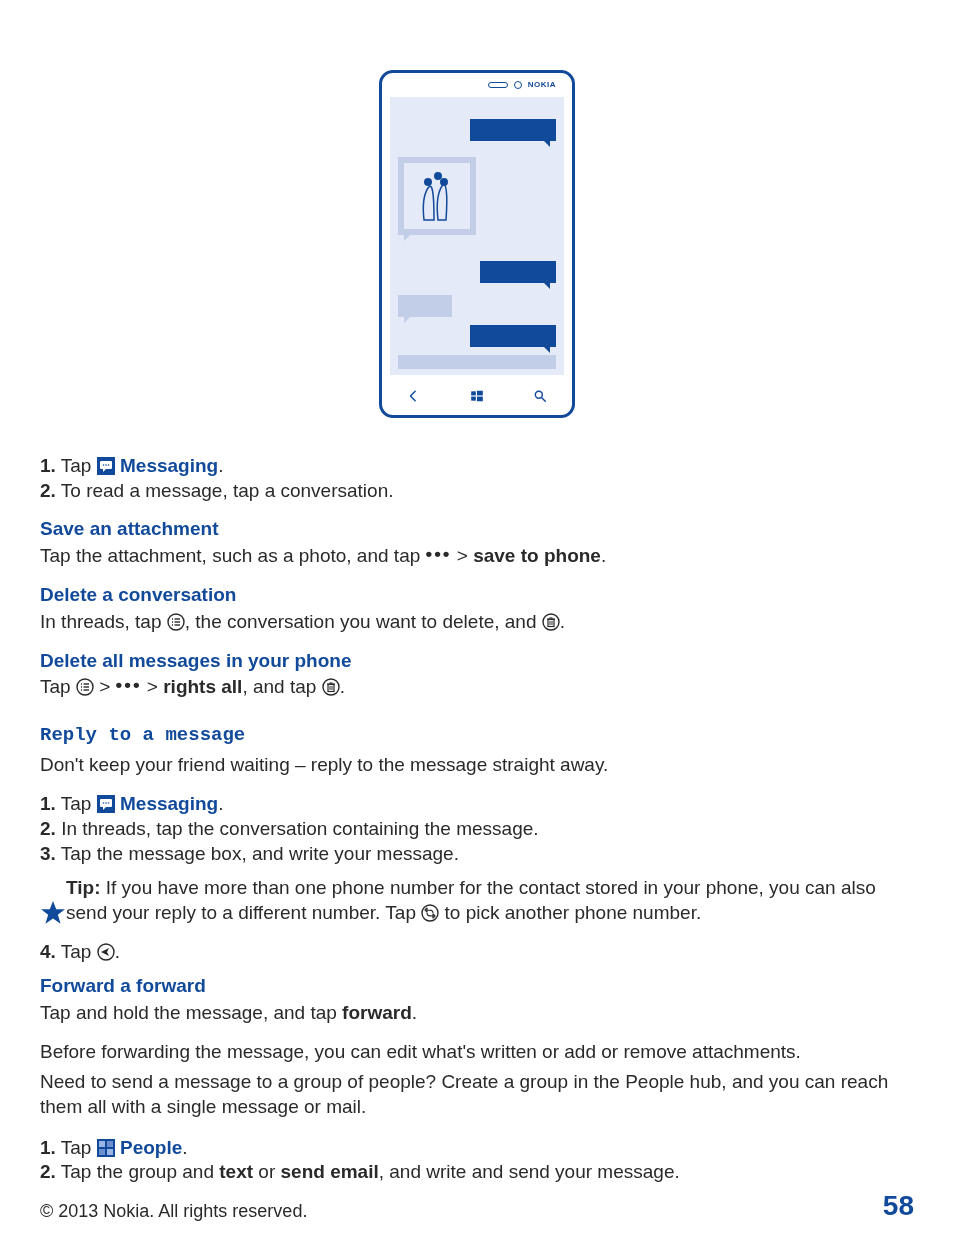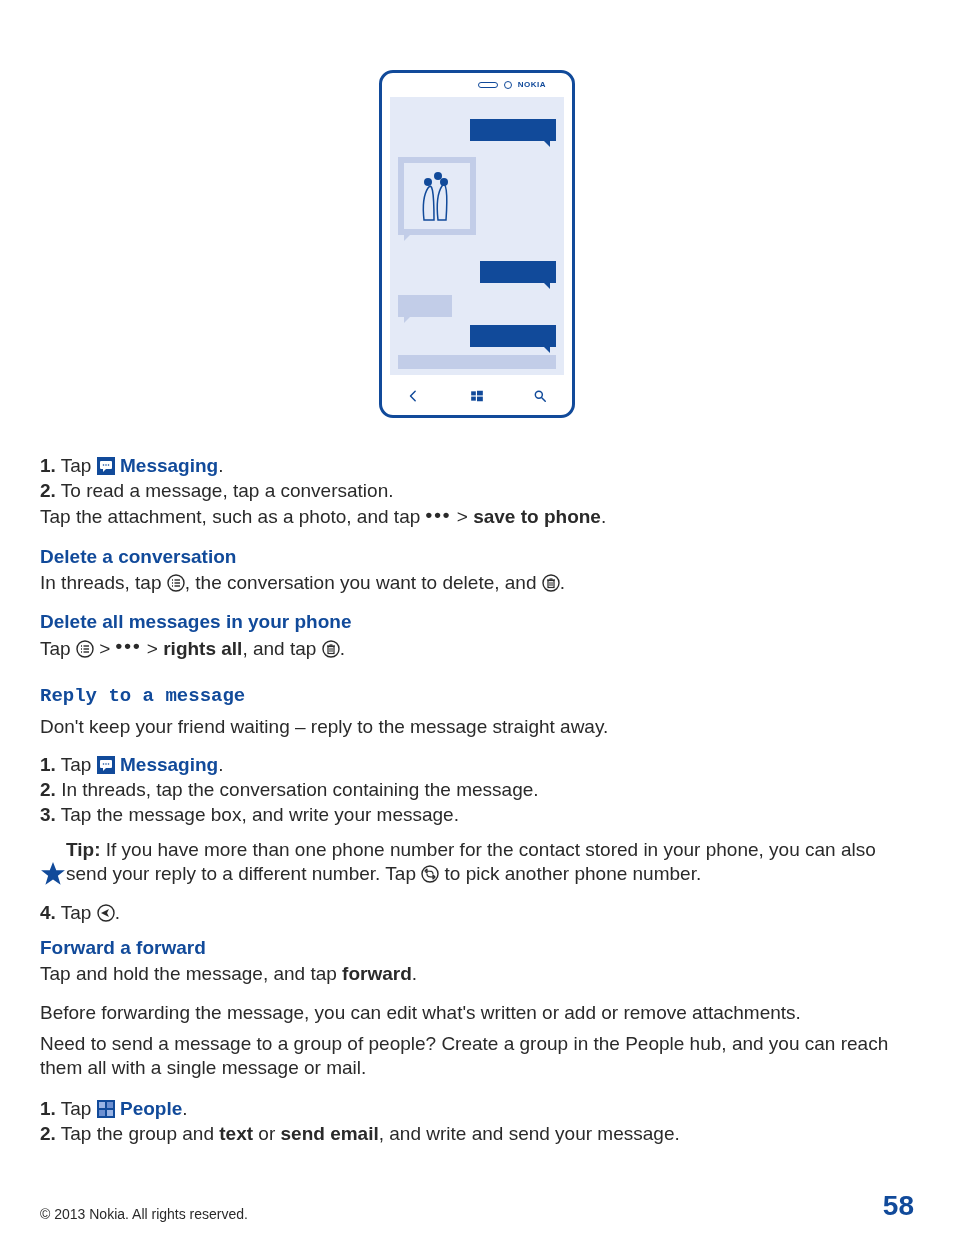--- a/index.html
+++ b/index.html
@@ -28,21 +28,21 @@
     border: 3px solid #114a9a;
     border-radius: 14px;
     position: relative;
   }
   .phone .top-bar {
     position: absolute;
     top: 7px; left: 0; right: 0;
     display: flex;
     justify-content: flex-end;
     align-items: center;
-    padding-right: 26px;
+    padding-right: 16px;
     gap: 6px;
   }
   .phone .top-bar .speaker {
     width: 20px; height: 6px; border: 1.5px solid #114a9a; border-radius: 4px;
   }
   .phone .top-bar .cam {
     width: 8px; height: 8px; border: 1.5px solid #114a9a; border-radius: 50%;
   }
   .phone .top-bar .brand {
     font-size: 8px; font-weight: 700; color: #114a9a; letter-spacing: 0.5px;
@@ -115,21 +115,21 @@
 
   .footer {
     position: absolute;
     bottom: 36px;
     left: 0; right: 0;
     display: flex;
     justify-content: space-between;
     align-items: flex-end;
     border-top: none;
   }
-  .footer .copy { font-size: 14px; color: #2a2a2a; }
+  .footer .copy { font-size: 18px; color: #2a2a2a; }
   .footer .page-num { font-size: 28px; font-weight: 700; color: #114a9a; }
 </style>
 </head>
 <body>
 
 <div class="page">
 
   <div class="phone-block">
     <div class="phone">
       <div class="top-bar">
@@ -192,20 +192,21 @@
             <circle cx="6.5" cy="8" r="0.8" fill="#114a9a"></circle>
             <circle cx="9" cy="8" r="0.8" fill="#114a9a"></circle>
             <circle cx="11.5" cy="8" r="0.8" fill="#114a9a"></circle>
           </svg>
         </span> <span class="link-blue">Messaging</span><span>.</span>
     </div>
     <div>
       <span class="step-num">2.</span><span> To read a message, tap a conversation.</span>
     </div>
 
+    <div class="section-head">Save an attachment</div>
     <div class="para">
       <span>Tap the attachment, such as a photo, and tap </span><span class="dots">•••</span><span> &gt; </span><span class="bold">save to phone</span><span>.</span>
     </div>
 
     <div class="section-head">Delete a conversation</div>
     <div class="para">
       <span>In threads, tap </span><span class="inline-icon">
           <svg viewBox="0 0 18 18">
             <circle cx="9" cy="9" r="8" fill="none" stroke="#2a2a2a" stroke-width="1.4"></circle>
             <g stroke="#2a2a2a" stroke-width="1.4">

